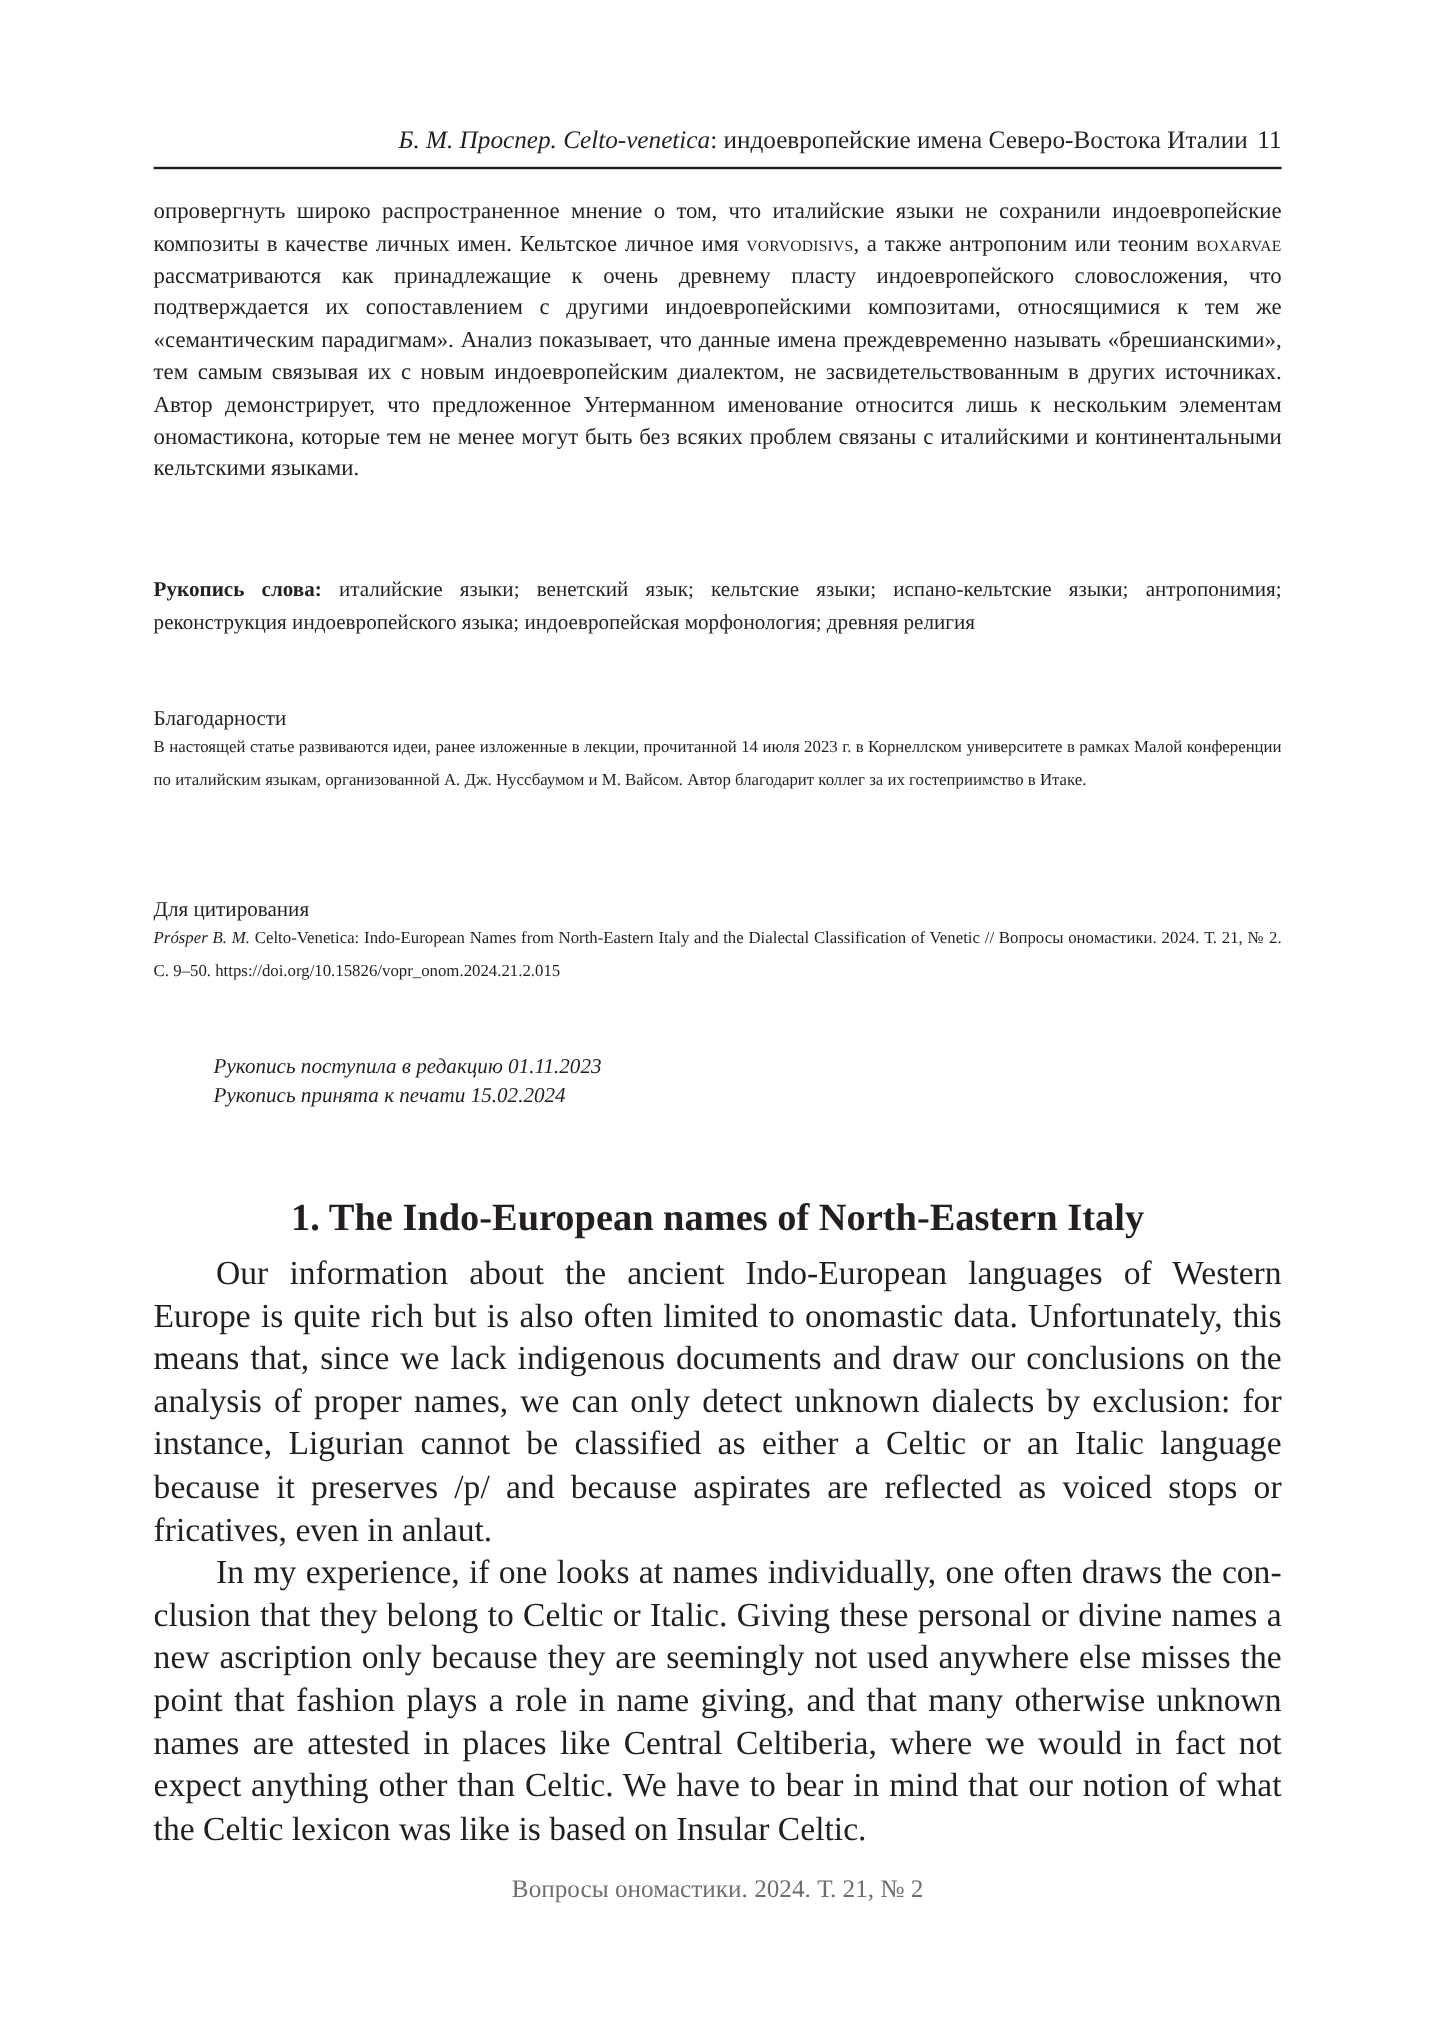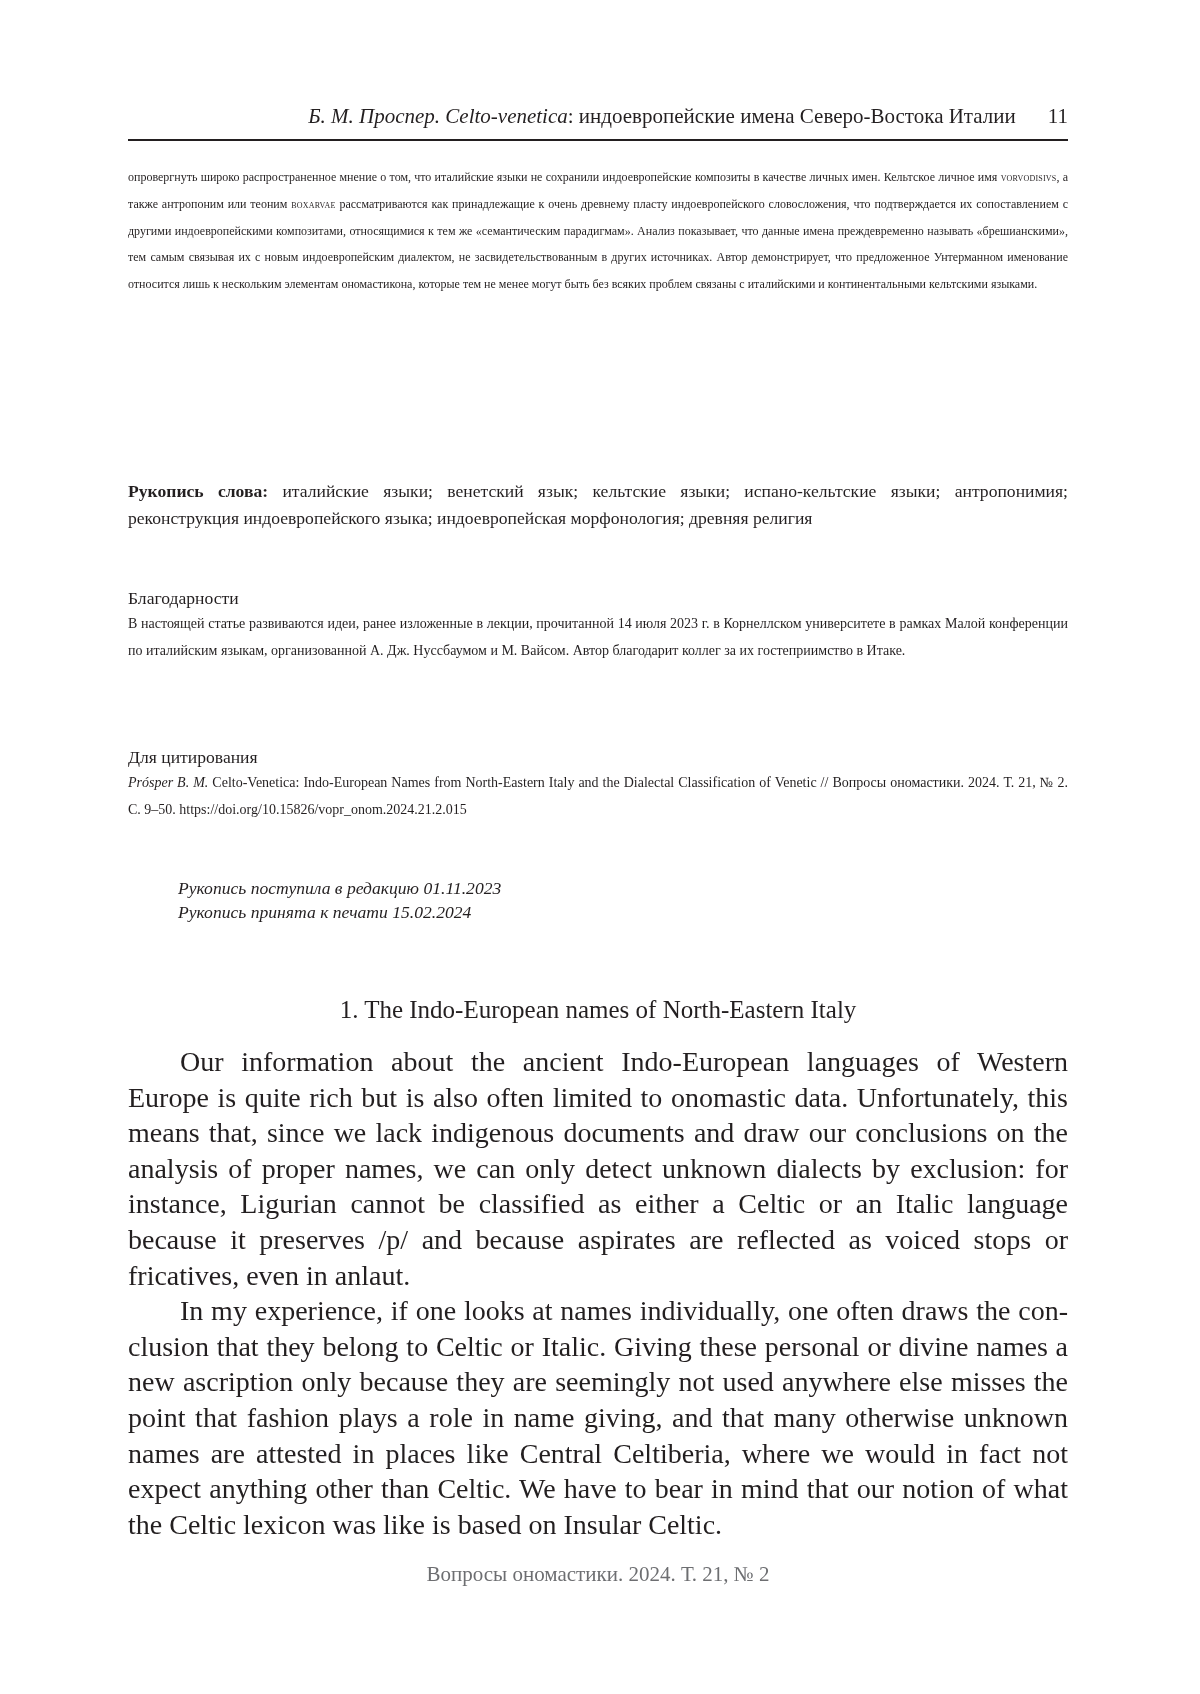--- a/index.html
+++ b/index.html
@@ -6,29 +6,29 @@
     body {
       width: 1200px; height: 1694px; position: relative; overflow: hidden;
       font-family: "Liberation Serif", "DejaVu Serif", serif; color: #231f20;
     }
     .page { position: absolute; left: 128px; top: 0; width: 940px; }
     .running-header {
       position: absolute; top: 104px; left: 0; width: 940px;
       display: flex; justify-content: flex-end; align-items: baseline;
       font-size: 21px; color: #231f20;
     }
-    .running-header .hdr-text { margin-right: 32px; }
+    .running-header .hdr-text { margin-right: 8px; }
     .running-header .hdr-text i { font-style: italic; }
     .header-rule {
       position: absolute; top: 139px; left: 0; width: 940px; height: 2px;
       background: #231f20;
     }
     .abstract-cont {
       position: absolute; top: 164px; left: 0; width: 940px;
-      font-size: 12px; line-height: 26.8px; text-align: justify;
+      font-size: 19px; line-height: 26.8px; text-align: justify;
       text-align-last: left;
     }
     .smallcaps { font-variant: small-caps; letter-spacing: 0.2px; }
     .keywords {
       position: absolute; top: 478px; left: 0; width: 940px;
       font-size: 17.6px; line-height: 26.5px; text-align: justify;
     }
     .keywords b { font-weight: bold; }
     .section-label { font-weight: normal; font-size: 17.6px; line-height: 26px; }
     .ack { position: absolute; top: 585px; left: 0; width: 940px; }
@@ -36,21 +36,21 @@
       font-size: 14px; line-height: 26.5px; text-align: justify;
     }
     .cite { position: absolute; top: 744px; left: 0; width: 940px; }
     .cite-body i { font-style: italic; }
     .dates {
       position: absolute; top: 876px; left: 50px; width: 700px;
       font-size: 17.6px; line-height: 24px; font-style: italic;
     }
     .section-title {
       position: absolute; top: 996px; left: 0; width: 940px; text-align: center;
-      font-size: 25px; font-weight: normal;
+      font-size: 32px; font-weight: bold;
     }
     .body-text {
       position: absolute; top: 1044px; left: 0; width: 940px;
       font-size: 28px; line-height: 35.6px; text-align: justify;
     }
     .body-text p { margin: 0; text-indent: 52px; }
     .footer {
       position: absolute; top: 1562px; left: 0; width: 940px; text-align: center;
       font-size: 21px; color: #6d6e71;
     }

